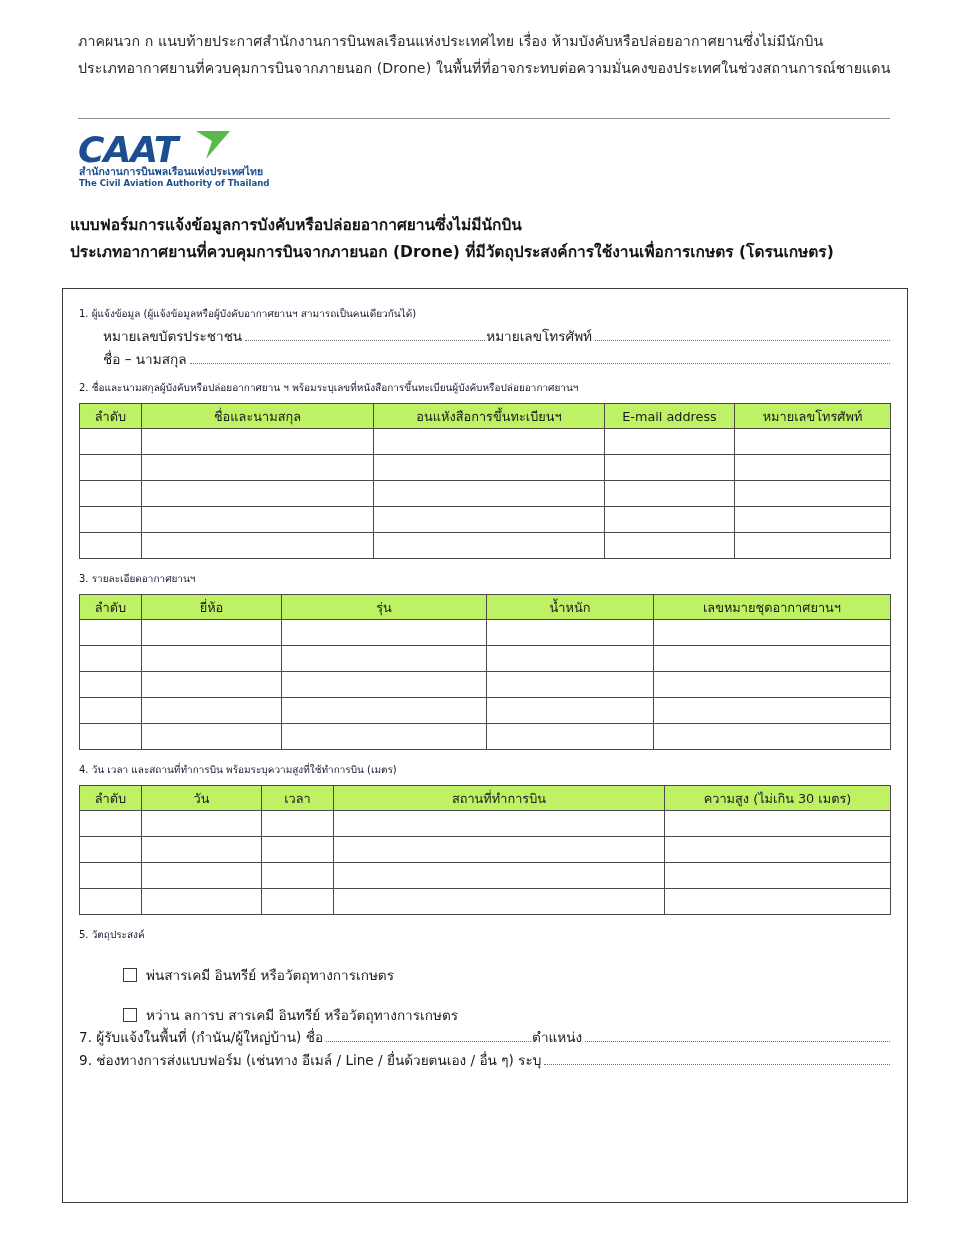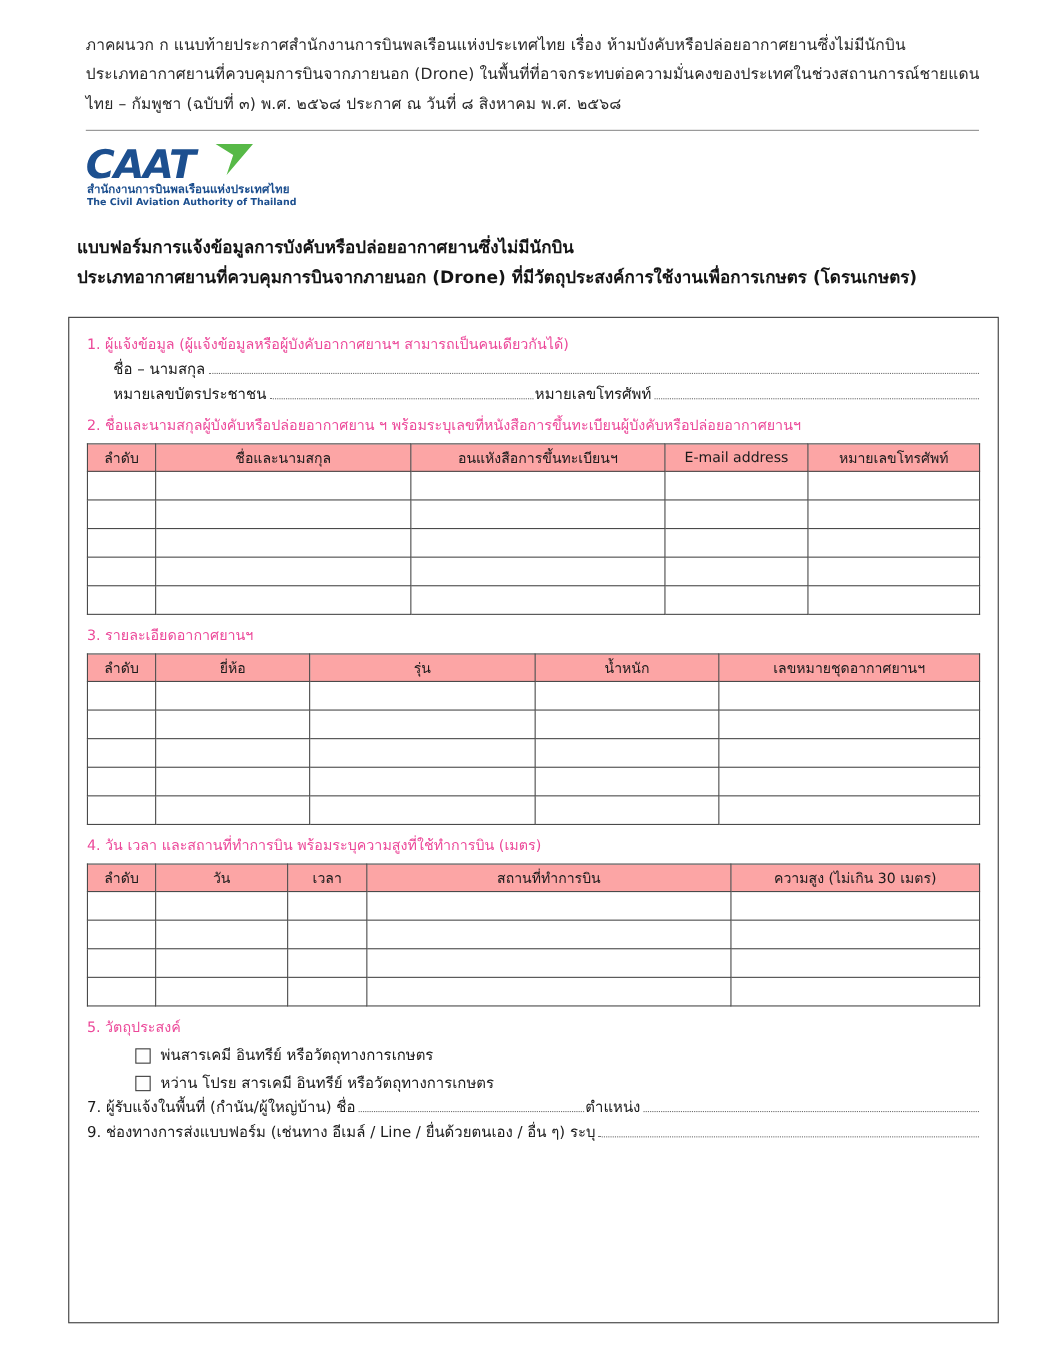--- a/index.html
+++ b/index.html
@@ -79,23 +79,23 @@
     border: 1.6px solid #3a3a3a;
     box-sizing: border-box;
     background: #fff;
   }
   .form-inner {
     padding: 14px 16px 0 16px;
   }
 
   
   .sec-line {
-    font-size: 13px;
+    font-size: 10px;
     line-height: 22px;
-    color: #ec4899;
+    color: #0f172a;
     white-space: nowrap;
   }
   .indent1 { padding-left: 24px; }
 
   .field-row {
     display: flex;
     align-items: baseline;
     font-size: 13.6px;
     line-height: 23px;
     white-space: nowrap;
@@ -121,35 +121,35 @@
   table.form-table th,
   table.form-table td {
     border: 1.3px solid #4a4a4a;
     height: 23px;
     font-size: 13px;
     font-weight: normal;
     padding: 1px 3px;
     color: #1b1b1b;
   }
   table.form-table th {
-    background: #fca5a5;
+    background: #bef264;
     text-align: center;
     height: 22px;
     font-size: 12.8px;
   }
   table.form-table td { background: #ffffff; }
 
   
   .chk-row {
     display: flex;
     align-items: center;
     font-size: 13.6px;
     line-height: 22px;
     padding-left: 44px;
-    margin-top: 3px;
+    margin-top: 18px;
     white-space: nowrap;
   }
   .chk-box {
     display: inline-block;
     width: 12px;
     height: 12px;
     border: 1.3px solid #3c3c3c;
     margin-right: 9px;
     flex: 0 0 auto;
     background: #fff;
@@ -159,21 +159,20 @@
   .sec-heading-tight { margin-top: 6px; }
 </style>
 </head>
 <body>
 
 <div class="page">
 
   <div class="annex-header">
     <div>ภาคผนวก ก แนบท้ายประกาศสำนักงานการบินพลเรือนแห่งประเทศไทย  เรื่อง  ห้ามบังคับหรือปล่อยอากาศยานซึ่งไม่มีนักบิน</div>
     <div>ประเภทอากาศยานที่ควบคุมการบินจากภายนอก (Drone) ในพื้นที่ที่อาจกระทบต่อความมั่นคงของประเทศในช่วงสถานการณ์ชายแดน</div>
-    <div>ไทย – กัมพูชา (ฉบับที่ ๓) พ.ศ. ๒๕๖๘ ประกาศ ณ วันที่ ๘ สิงหาคม พ.ศ. ๒๕๖๘</div>
   </div>
   <div class="header-rule"></div>
 
   <div class="logo-wrap">
     <svg class="logo-svg" width="240" height="62" viewBox="0 0 240 62">
       <text x="0" y="34" font-family="DejaVu Sans, sans-serif" font-size="36" font-weight="bold" font-style="italic" fill="#1c4f8f" letter-spacing="-1">CAAT</text>
       <path d="M118 3 L152 3 L128 31 L134 13 Z" fill="#57b947"></path>
       <text x="1" y="47" font-family="DejaVu Sans, sans-serif" font-size="10.5" font-weight="bold" fill="#1c4f8f">สำนักงานการบินพลเรือนแห่งประเทศไทย</text>
       <text x="1" y="58" font-family="DejaVu Sans, sans-serif" font-size="8.6" font-weight="bold" fill="#1c4f8f">The Civil Aviation Authority of Thailand</text>
     </svg>
@@ -183,28 +182,28 @@
     <span>แบบฟอร์มการแจ้งข้อมูลการบังคับหรือปล่อยอากาศยานซึ่งไม่มีนักบิน</span>
     <span class="line2">ประเภทอากาศยานที่ควบคุมการบินจากภายนอก (Drone) ที่มีวัตถุประสงค์การใช้งานเพื่อการเกษตร (โดรนเกษตร)</span>
   </div>
 
   <div class="form-box">
     <div class="form-inner">
 
       <div class="sec-line">1. ผู้แจ้งข้อมูล (ผู้แจ้งข้อมูลหรือผู้บังคับอากาศยานฯ สามารถเป็นคนเดียวกันได้)</div>
 
       <div class="field-row indent1">
-        <span class="lbl">ชื่อ – นามสกุล</span>
-        <span class="dots"></span>
-      </div>
-
-      <div class="field-row indent1">
         <span class="lbl">หมายเลขบัตรประชาชน</span>
         <span class="dots fixed-mid"></span>
         <span class="lbl">หมายเลขโทรศัพท์</span>
+        <span class="dots"></span>
+      </div>
+
+      <div class="field-row indent1">
+        <span class="lbl">ชื่อ – นามสกุล</span>
         <span class="dots"></span>
       </div>
 
       <div class="sec-line sec-heading-tight">2. ชื่อและนามสกุลผู้บังคับหรือปล่อยอากาศยาน ฯ พร้อมระบุเลขที่หนังสือการขึ้นทะเบียนผู้บังคับหรือปล่อยอากาศยานฯ</div>
       <table class="form-table">
         <colgroup>
           <col style="width:62px">
             <col style="width:232px">
             <col style="width:231px">
           <col style="width:130px">
@@ -365,21 +364,21 @@
         </tbody>
       </table>
 
       <div class="sec-line sec-heading">5. วัตถุประสงค์</div>
       <div class="chk-row">
         <span class="chk-box"></span>
         <span>พ่นสารเคมี อินทรีย์ หรือวัตถุทางการเกษตร</span>
       </div>
       <div class="chk-row">
         <span class="chk-box"></span>
-        <span>หว่าน โปรย สารเคมี อินทรีย์ หรือวัตถุทางการเกษตร</span>
+        <span>หว่าน ลการบ สารเคมี อินทรีย์ หรือวัตถุทางการเกษตร</span>
       </div>
 
 
       <div class="field-row">
         <span class="lbl">7. ผู้รับแจ้งในพื้นที่ (กำนัน/ผู้ใหญ่บ้าน) ชื่อ</span>
         <span class="dots fixed-sm"></span>
         <span class="lbl">ตำแหน่ง</span>
         <span class="dots"></span>
       </div>
 

